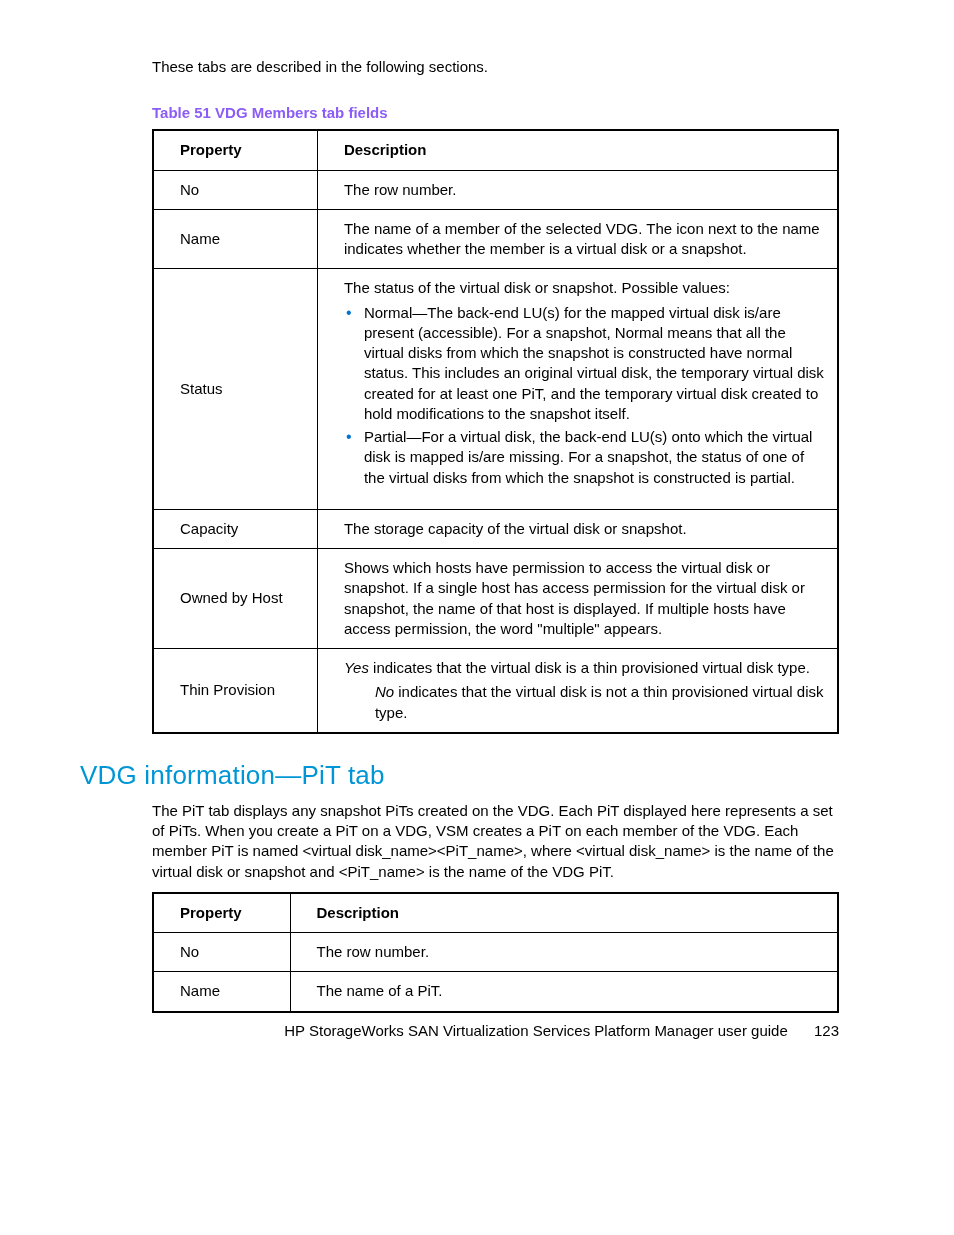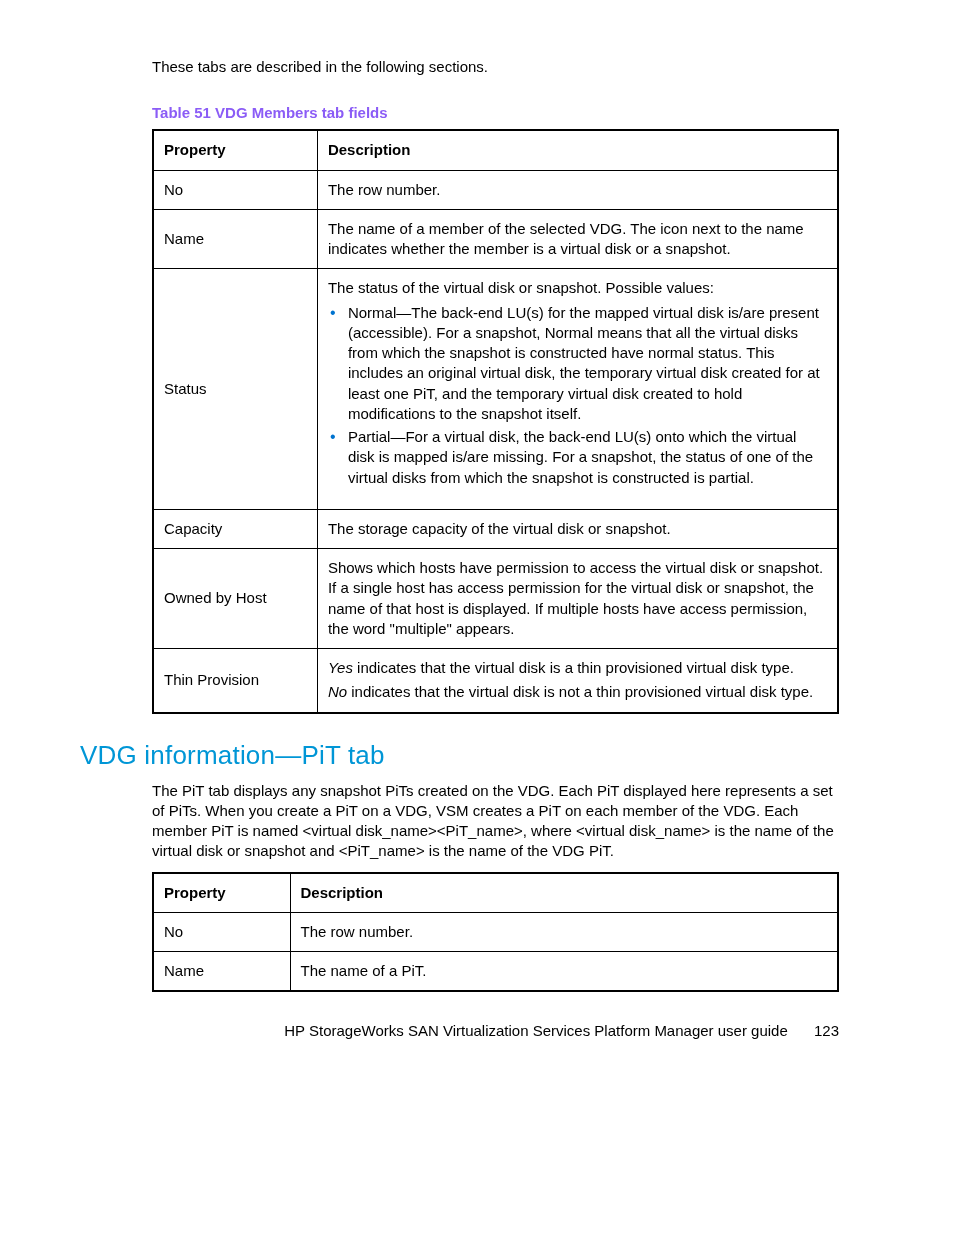--- a/index.html
+++ b/index.html
@@ -41,21 +41,21 @@
   table {
     border-collapse: collapse;
     width: 100%;
     margin-bottom: 26px;
     border: 2px solid #000;
   }
   th, td {
     border: 1px solid #000;
     text-align: left;
     vertical-align: middle;
-    padding: 9px 10px 9px 10px;
+    padding: 9px 10px 9px 26px;
     font-size: 15px;
     line-height: 1.35;
   }
   th {
     font-weight: bold;
   }
   .col-prop { width: 24%; }
   .col-desc { width: 76%; }
   .col-prop-b { width: 20%; }
   .col-desc-b { width: 80%; }
@@ -126,21 +126,21 @@
         <td>The storage capacity of the virtual disk or snapshot.</td>
       </tr>
       <tr>
         <td>Owned by Host</td>
         <td>Shows which hosts have permission to access the virtual disk or snapshot. If a single host has access permission for the virtual disk or snapshot, the name of that host is displayed. If multiple hosts have access permission, the word "multiple" appears.</td>
       </tr>
       <tr>
         <td>Thin Provision</td>
         <td>
           <div><span class="italic">Yes</span><span> indicates that the virtual disk is a thin provisioned virtual disk type.</span></div>
-          <div style="margin-top:4px;"><span class="italic">No</span><span> indicates that the virtual disk is not a thin provisioned virtual disk type.</span></div>
+          <div style="margin-top:4px;margin-left:31px;"><span class="italic">No</span><span> indicates that the virtual disk is not a thin provisioned virtual disk type.</span></div>
         </td>
       </tr>
     </tbody>
       </table>
   </div>
 
   <h2>VDG information—PiT tab</h2>
   <div class="section-body">
     <p style="margin:0 0 10px 0;">The PiT tab displays any snapshot PiTs created on the VDG. Each PiT displayed here represents a set of PiTs. When you create a PiT on a VDG, VSM creates a PiT on each member of the VDG. Each member PiT is named &lt;virtual disk_name&gt;&lt;PiT_name&gt;, where &lt;virtual disk_name&gt; is the name of the virtual disk or snapshot and &lt;PiT_name&gt; is the name of the VDG PiT.</p>
 

